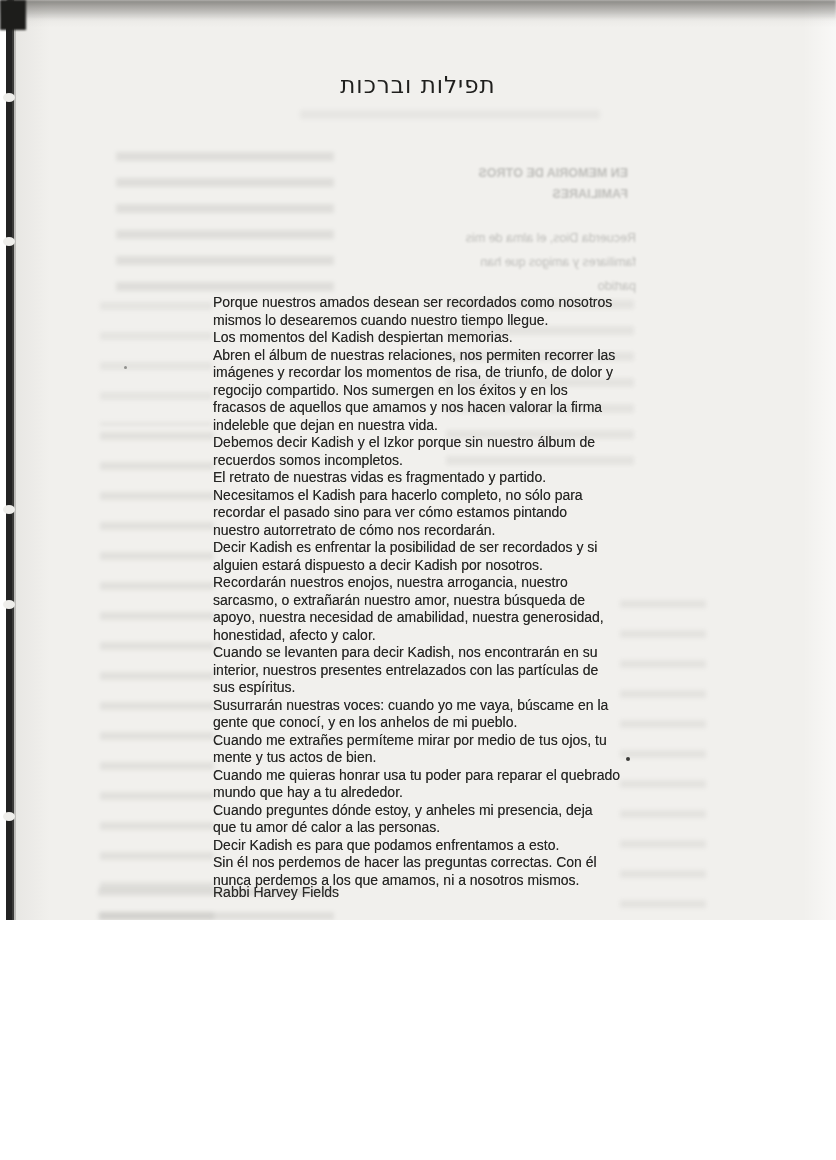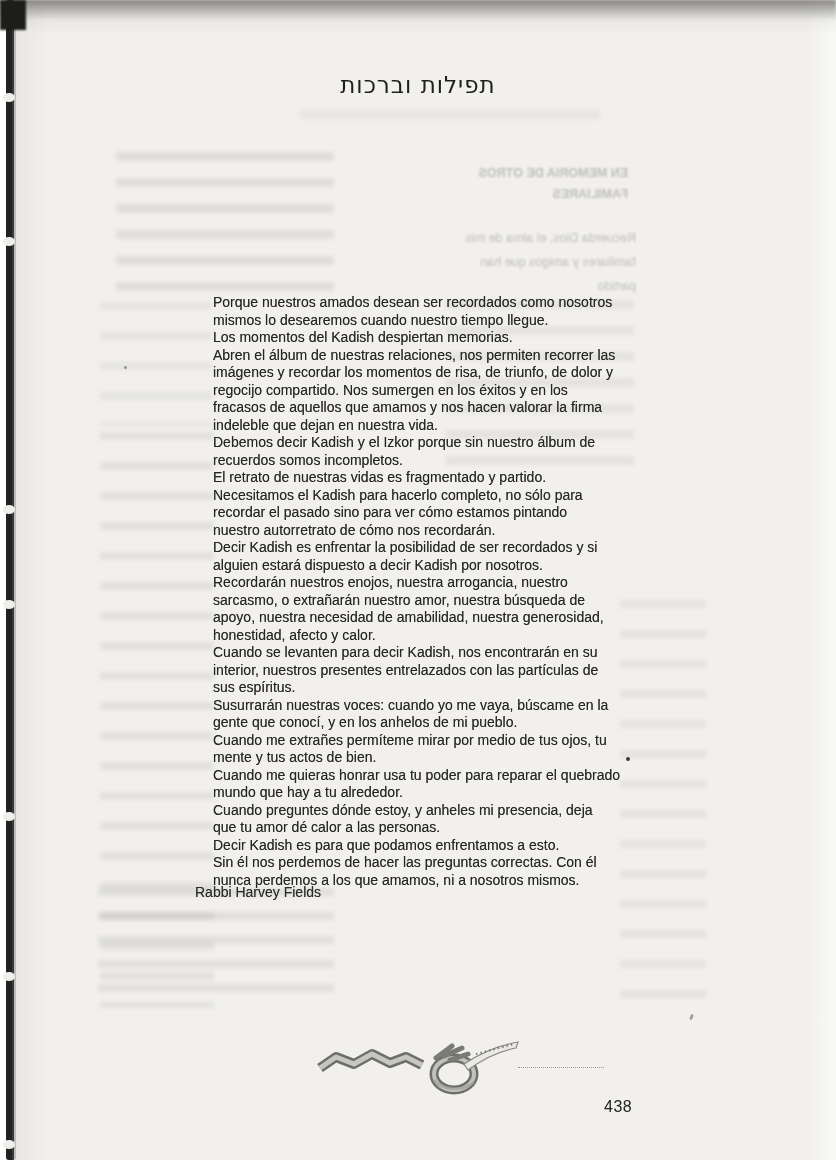--- a/index.html
+++ b/index.html
@@ -1,17 +1,17 @@
 <!DOCTYPE html>
 <html><head>
 <meta charset="utf-8">
 <style>
   html,body{margin:0;padding:0;background:#ffffff;}
   .scan{
-    position:relative; width:836px; height:1160px; overflow:hidden;
+    position:relative; width:836px; height:920px; overflow:hidden;
     background:
       linear-gradient(180deg, rgba(120,118,112,.18) 0%, rgba(120,118,112,0) 3%),
       linear-gradient(90deg, rgba(110,108,102,.10) 0%, rgba(110,108,102,0) 6%),
       linear-gradient(270deg, rgba(255,255,255,.55) 0%, rgba(255,255,255,0) 4%),
       #f1f0ed;
     font-family:"Liberation Sans", sans-serif;
   }
   
   .edge-left{position:absolute;left:6px;top:0;width:10px;height:1160px;
     background:linear-gradient(90deg,#222 0 6px,#3a3a38 6px 8px,rgba(60,60,58,.25) 8px);
@@ -33,21 +33,21 @@
     position:absolute; left:0; top:72px; width:836px; text-align:center;
     font-family:"DejaVu Serif","DejaVu Sans",serif;
     font-size:23px; color:#1f1f1d; letter-spacing:1px;
   }
   .prayer{
     position:absolute; left:213px; top:282px; width:430px;
     font-size:14px; line-height:17.5px; color:#262624;
     white-space:pre-line; text-shadow:0 0 .5px rgba(40,40,40,.55);margin-top:12px;
   }
   .attribution{
-    position:absolute; left:195px; top:884px;
+    position:absolute; left:213px; top:884px;
     font-size:14px; color:#2a2a28; text-shadow:0 0 .5px rgba(40,40,40,.5);
   }
   .pageno{
     position:absolute; left:604px; top:1058px;
     font-size:16px; color:#232321; letter-spacing:.5px;margin-top:40px;
   }
   .leader{position:absolute; left:518px; top:1067px; width:86px; border-top:1px dotted #9a9a96;}
   .knot{position:absolute; left:316px; top:1036px;}
   .speck{position:absolute; background:#3a3a38; border-radius:50%;}
 </style>

